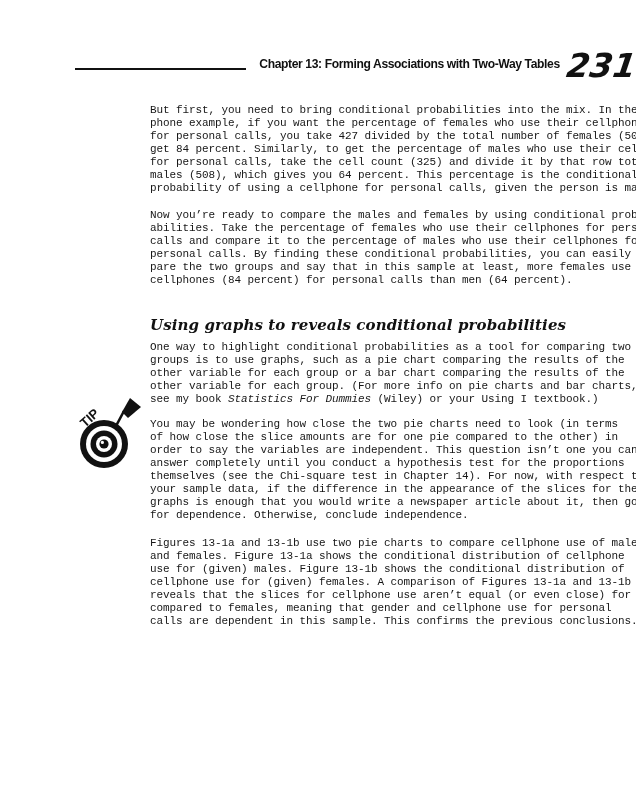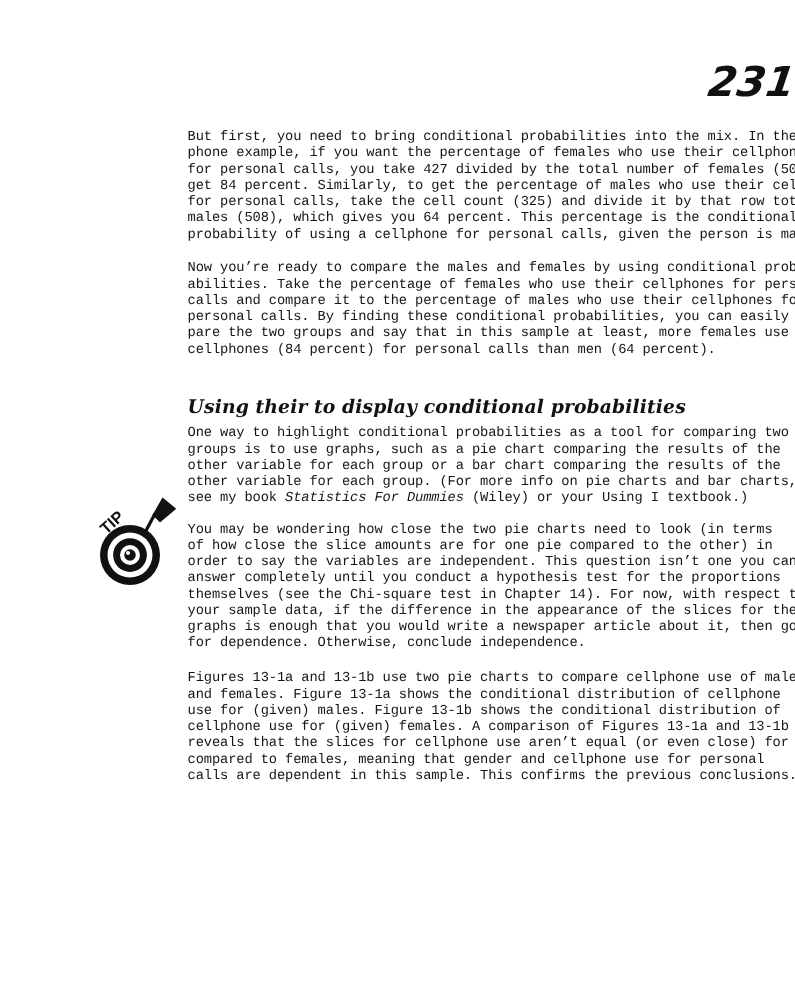--- a/index.html
+++ b/index.html
@@ -86,20 +86,24 @@
     left: 77px; top: 396px;
     width: 64px; height: 74px;
   }
   .tip-icon svg { display: block; width: 64px; height: 74px; }
 </style>
 </head>
 <body>
 
 <div class="page">
 
+  <header class="running-head">
+    <span class="header-rule"></span>
+    <h1 class="chapter-title">Chapter 13: Forming Associations with Two-Way Tables</h1>
+  </header>
   <div class="page-number">231</div>
 
   <div class="tip-icon">
     <svg viewBox="0 0 64 74" xmlns="http://www.w3.org/2000/svg">
 
       <line x1="31" y1="45" x2="47" y2="15" stroke="#111" stroke-width="2.6"></line>
 
       <polygon points="45,16 53,2 64,11 51,22" fill="#111"></polygon>
 
       <circle cx="27" cy="48" r="24" fill="#111"></circle>
@@ -123,21 +127,21 @@
 males (508), which gives you 64 percent. This percentage is the conditional
 probability of using a cellphone for personal calls, given the person is male.</p>
 
     <p class="para para-compare">Now you’re ready to compare the males and females by using conditional prob-
 abilities. Take the percentage of females who use their cellphones for personal
 calls and compare it to the percentage of males who use their cellphones for
 personal calls. By finding these conditional probabilities, you can easily com-
 pare the two groups and say that in this sample at least, more females use their
 cellphones (84 percent) for personal calls than men (64 percent).</p>
 
-    <h2 class="section-heading">Using their to display conditional probabilities</h2>
+    <h2 class="section-heading">Using graphs to reveals conditional probabilities</h2>
 
     <p class="para para-using-graphs"><span>One way to highlight conditional probabilities as a tool for comparing two
 groups is to use graphs, such as a pie chart comparing the results of the
 other variable for each group or a bar chart comparing the results of the
 other variable for each group. (For more info on pie charts and bar charts,
 see my book </span><em class="book-title-em">Statistics For Dummies</em><span> (Wiley) or your Using I textbook.)</span></p>
 
     <p class="para para-tip">You may be wondering how close the two pie charts need to look (in terms
 of how close the slice amounts are for one pie compared to the other) in
 order to say the variables are independent. This question isn’t one you can

